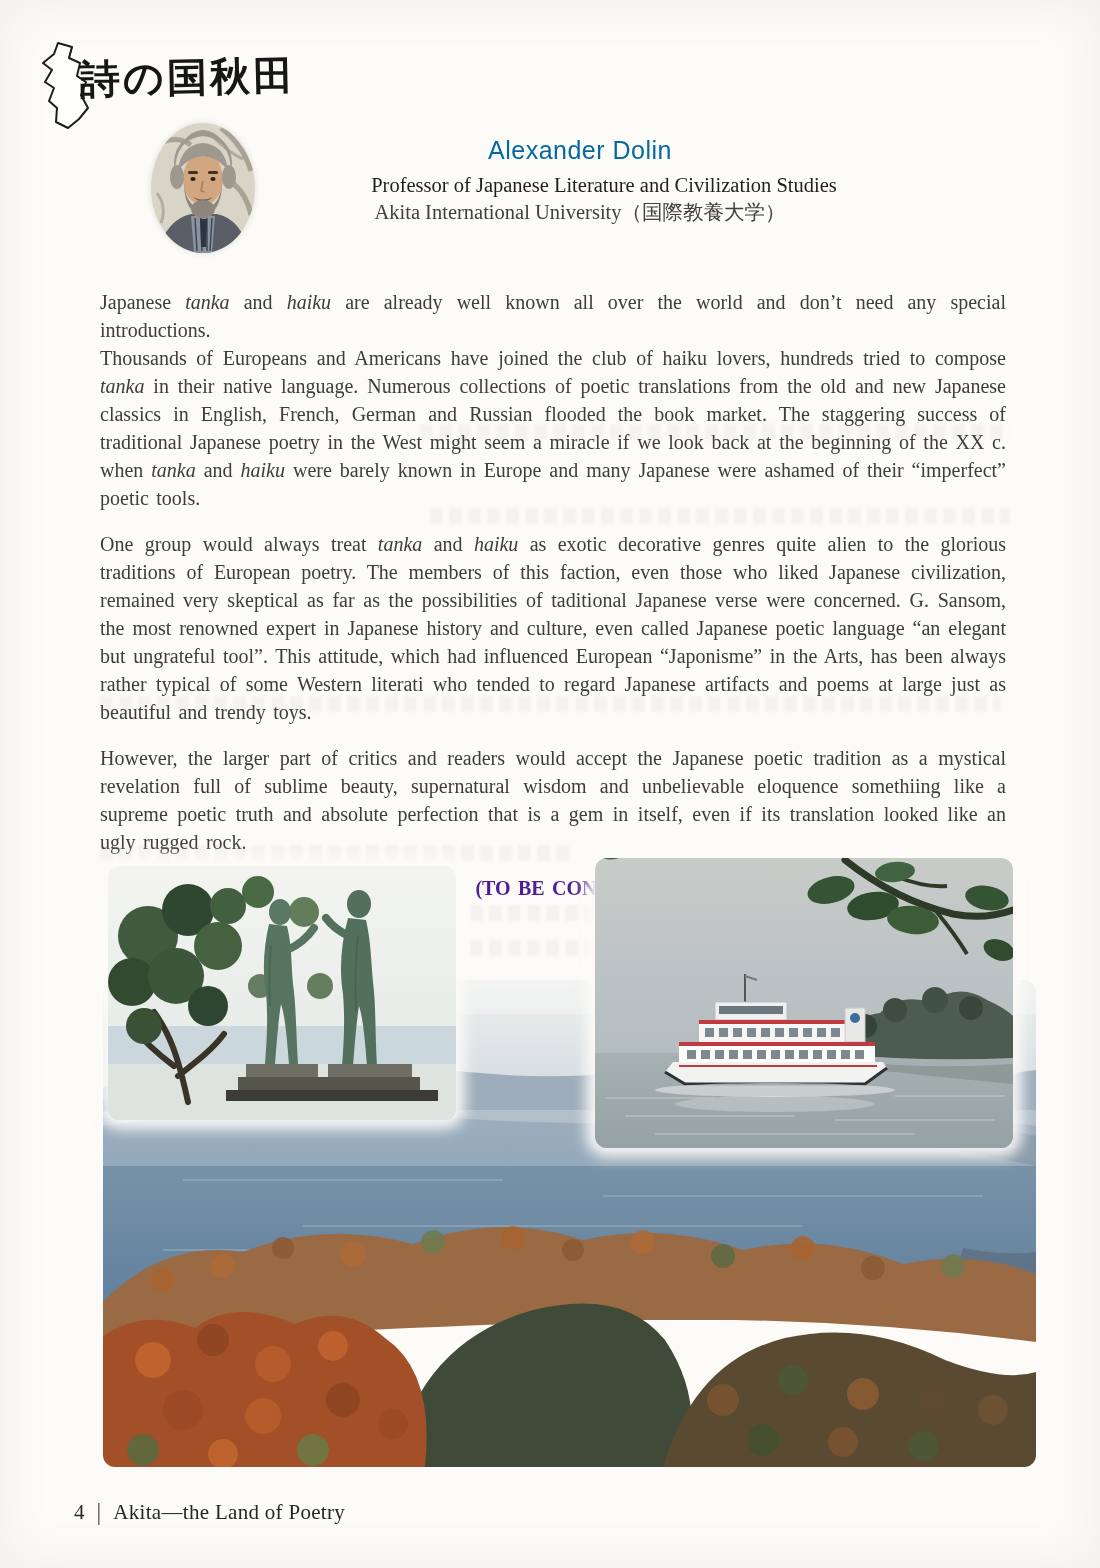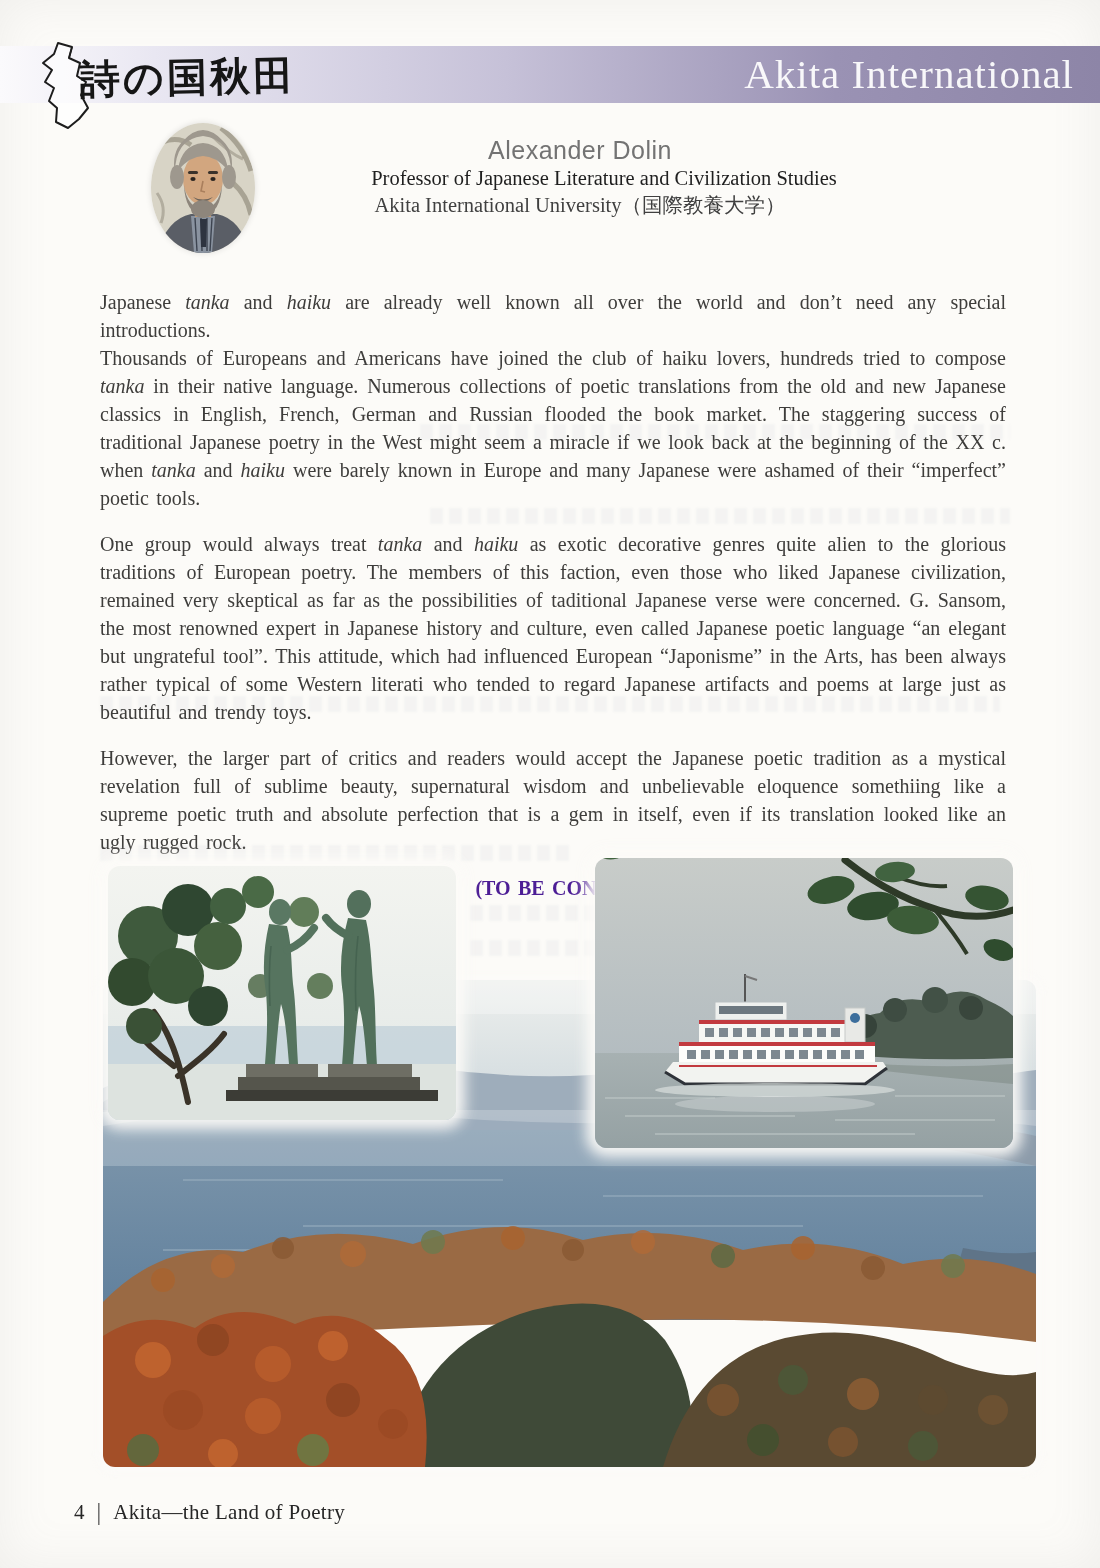--- a/index.html
+++ b/index.html
@@ -31,23 +31,23 @@
     position:absolute;left:151px;top:123px;width:104px;height:130px;
     border-radius:50%;overflow:hidden;box-shadow:0 0 6px rgba(0,0,0,0.12);
   }
   .headline{position:absolute;left:215px;top:129px;width:730px;text-align:center;}
   .headline h1{
     margin:0;font-size:27.5px;font-weight:700;color:#141414;letter-spacing:0.4px;
     font-family:"Liberation Serif","DejaVu Serif",serif;
   }
   .author{
     margin-top:7px;font-family:"Liberation Sans","DejaVu Sans",sans-serif;
-    font-size:25px;color:#737373;letter-spacing:0.5px;
-  }
-  .role{margin-top:2px;font-size:20.5px;color:#1f1f1f;padding-left:48px;}
+    font-size:25px;color:#0369a1;letter-spacing:0.5px;
+  }
+  .role{margin-top:9px;font-size:20.5px;color:#1f1f1f;padding-left:48px;}
   .affiliation{margin-top:1px;font-size:20.5px;color:#404040;}
   
   .body-text{
     position:absolute;left:100px;top:288px;width:906px;
     font-size:20px;line-height:28px;color:#3e3d3b;
     text-align:justify;word-spacing:0.12em;z-index:1;
   }
   .body-text p{margin:0 0 18px 0;}
   .body-text sup{font-size:0.62em;vertical-align:super;line-height:0;}
   .continued{margin-left:342px;text-align:center;width:420px;}
@@ -69,23 +69,20 @@
   .footer{
     position:absolute;left:74px;top:1500px;font-size:21px;color:#262626;letter-spacing:0.3px;
   }
   .footer .sep{display:inline-block;margin:0 12px 0 12px;transform:scaleY(1.15);font-weight:400;color:#333;}
 </style>
 </head>
 <body>
 
 <div class="page">
 
-  <div class="banner">
-    <div class="banner-title">Akita International</div>
-  </div>
 
   <div class="logo">
     <svg width="80" height="96" viewBox="0 0 80 96">
       <path d="M30,5 L44,9 L41,20 L52,25 L49,38 L58,44 L53,57 L60,70 L51,81 L40,90 L28,84 L29,70 L21,63 L26,50 L17,44 L24,32 L15,25 L26,16 Z" fill="rgba(255,255,255,0.65)" stroke="#1d1d1d" stroke-width="2" stroke-linejoin="round"></path>
       <path d="M44,9 L41,20 M49,38 L58,44" stroke="#1d1d1d" stroke-width="1.4" fill="none"></path>
     </svg>
     <div class="logo-text">詩の国秋田</div>
   </div>
 
   <div class="portrait">

